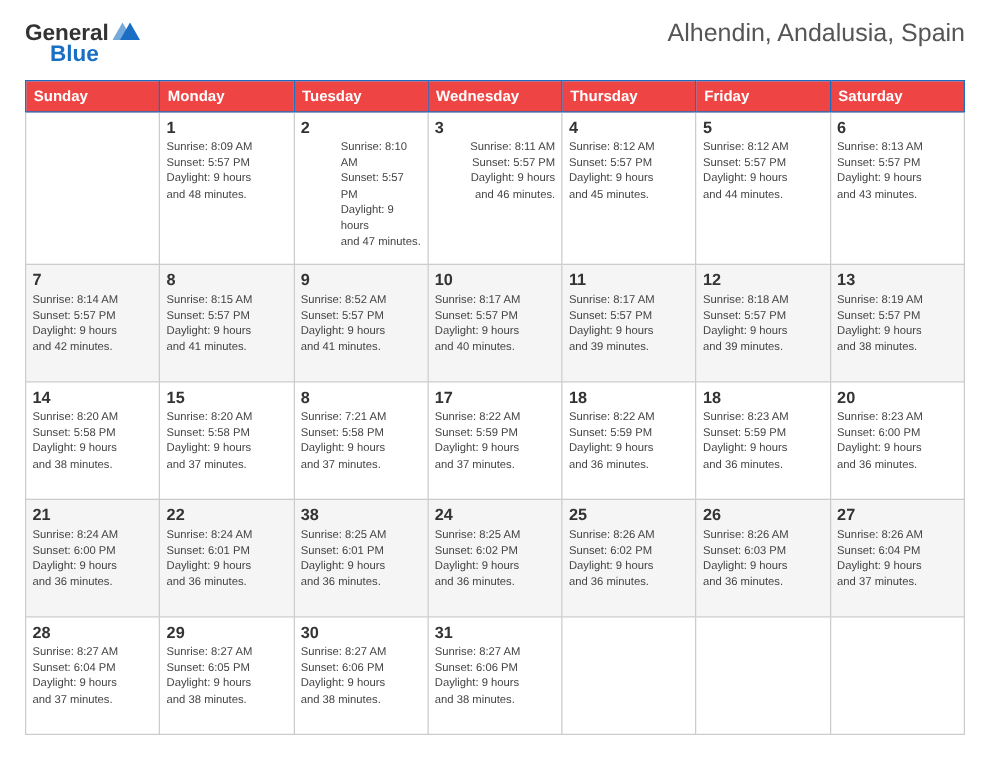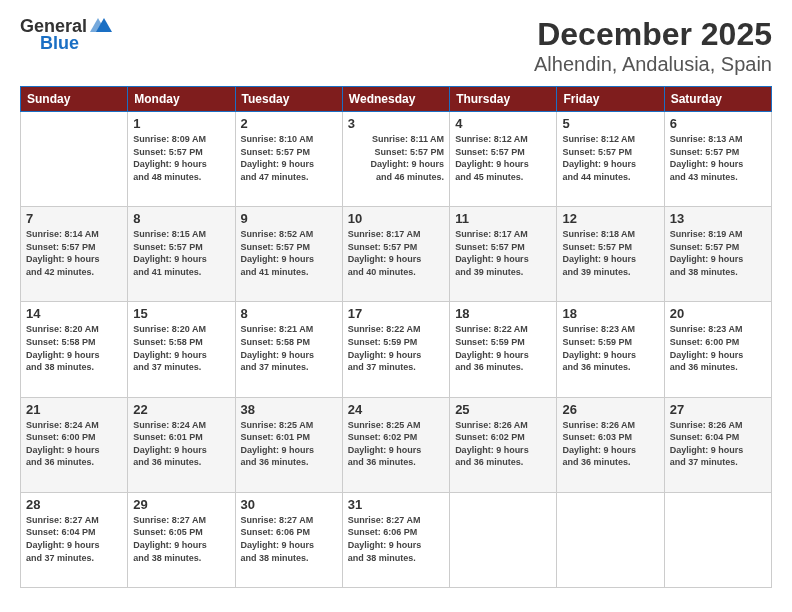--- a/index.html
+++ b/index.html
@@ -68,46 +68,44 @@
     .day-number {
       font-size: 13px;
       font-weight: bold;
       display: block;
       margin-bottom: 2px;
     }
     .day-info {
       font-size: 9px;
       line-height: 1.4;
       color: #444;
-      font-weight: bold;
     }
     .empty-cell {
       background: #f9f9f9;
     }
     tr:nth-child(odd) td { background: #ffffff; }
     tr:nth-child(even) td { background: #f5f5f5; }
-    tr:first-child th { background: #7f1d1d; }
+    tr:first-child th { background: #ef4444; }
   </style>
 </head>
 <body>
 
 <div class="page">
   <div class="header">
     <div class="logo">
       <div style="display:flex; align-items:center; gap:2px;">
         <span class="logo-general">General</span>
         <svg width="22" height="16" viewBox="0 0 22 16" style="margin-left:1px; margin-top:-2px;">
           <polygon points="6,14 14,0 22,14" fill="#1a6fc4"></polygon>
           <polygon points="0,14 8,0 16,14" fill="#1a6fc4" opacity="0.6"></polygon>
         </svg>
       </div>
       <span class="logo-blue" style="margin-top:-4px; margin-left:20px;">Blue</span>
     </div>
     <div class="title-block">
-      <div class="calendar-title">December 2025</div>
       <div class="calendar-subtitle">Alhendin, Andalusia, Spain</div>
     </div>
   </div>
 
   <table class="calendar">
     <thead>
       <tr>
         <th>Sunday</th>
         <th>Monday</th>
         <th>Tuesday</th>
@@ -122,21 +120,21 @@
           <td class="empty-cell"></td>
           <td>
             <span class="day-number">1</span>
             <div class="day-info" style="white-space: pre-line;">Sunrise: 8:09 AM
 Sunset: 5:57 PM
 Daylight: 9 hours
 and 48 minutes.</div>
           </td>
           <td>
             <span class="day-number">2</span>
-            <div class="day-info" style="white-space: pre-line;">Sunrise: 8:10 AM
+            <div class="day-info" style="white-space: pre-line; margin-left: 32px;">Sunrise: 8:10 AM
 Sunset: 5:57 PM
 Daylight: 9 hours
 and 47 minutes.</div>
           </td>
           <td>
             <span class="day-number">3</span>
             <div class="day-info" style="white-space: pre-line; text-align: right;">Sunrise: 8:11 AM
 Sunset: 5:57 PM
 Daylight: 9 hours
 and 46 minutes.</div>
@@ -224,21 +222,21 @@
           </td>
           <td>
             <span class="day-number">15</span>
             <div class="day-info" style="white-space: pre-line;">Sunrise: 8:20 AM
 Sunset: 5:58 PM
 Daylight: 9 hours
 and 37 minutes.</div>
           </td>
           <td>
             <span class="day-number">8</span>
-            <div class="day-info" style="white-space: pre-line;">Sunrise: 8:21 AM
+            <div class="day-info" style="white-space: pre-line;">Sunrise: 7:21 AM
 Sunset: 5:58 PM
 Daylight: 9 hours
 and 37 minutes.</div>
           </td>
           <td>
             <span class="day-number">17</span>
             <div class="day-info" style="white-space: pre-line;">Sunrise: 8:22 AM
 Sunset: 5:59 PM
 Daylight: 9 hours
 and 37 minutes.</div>

